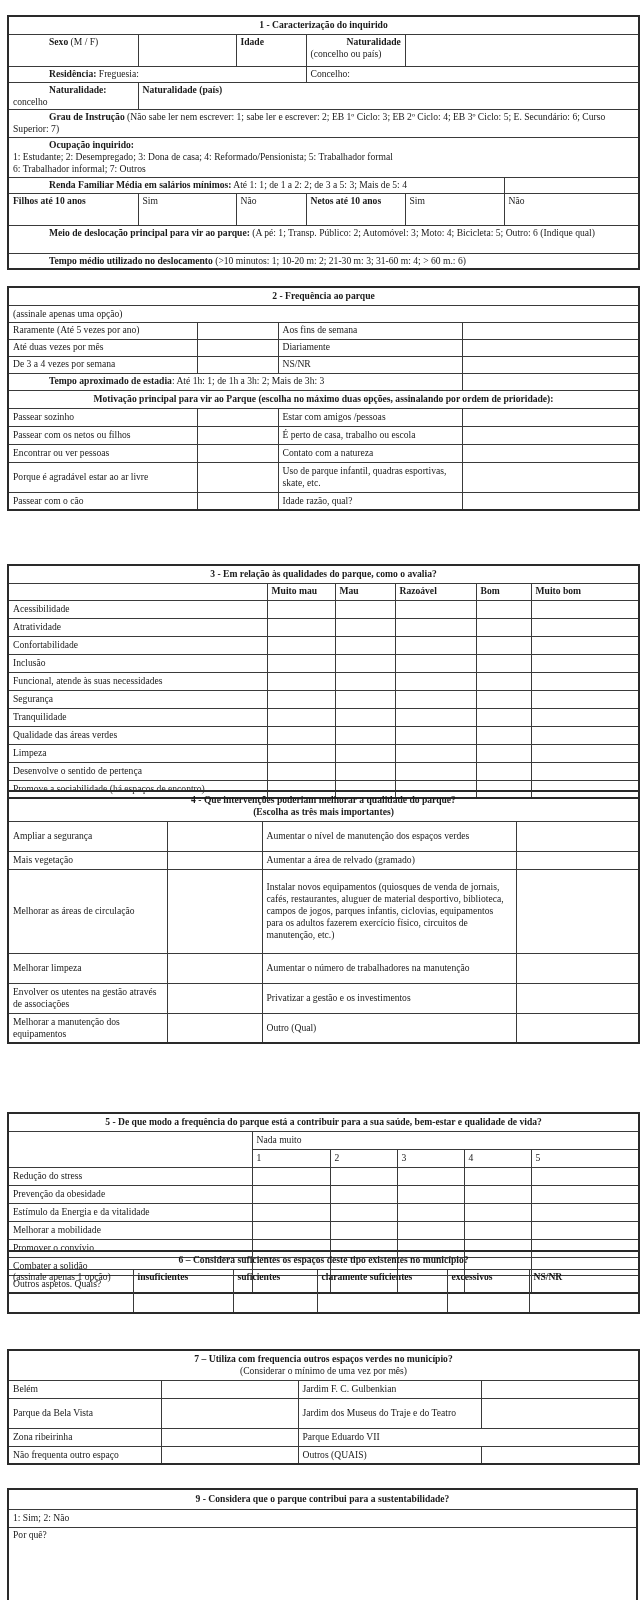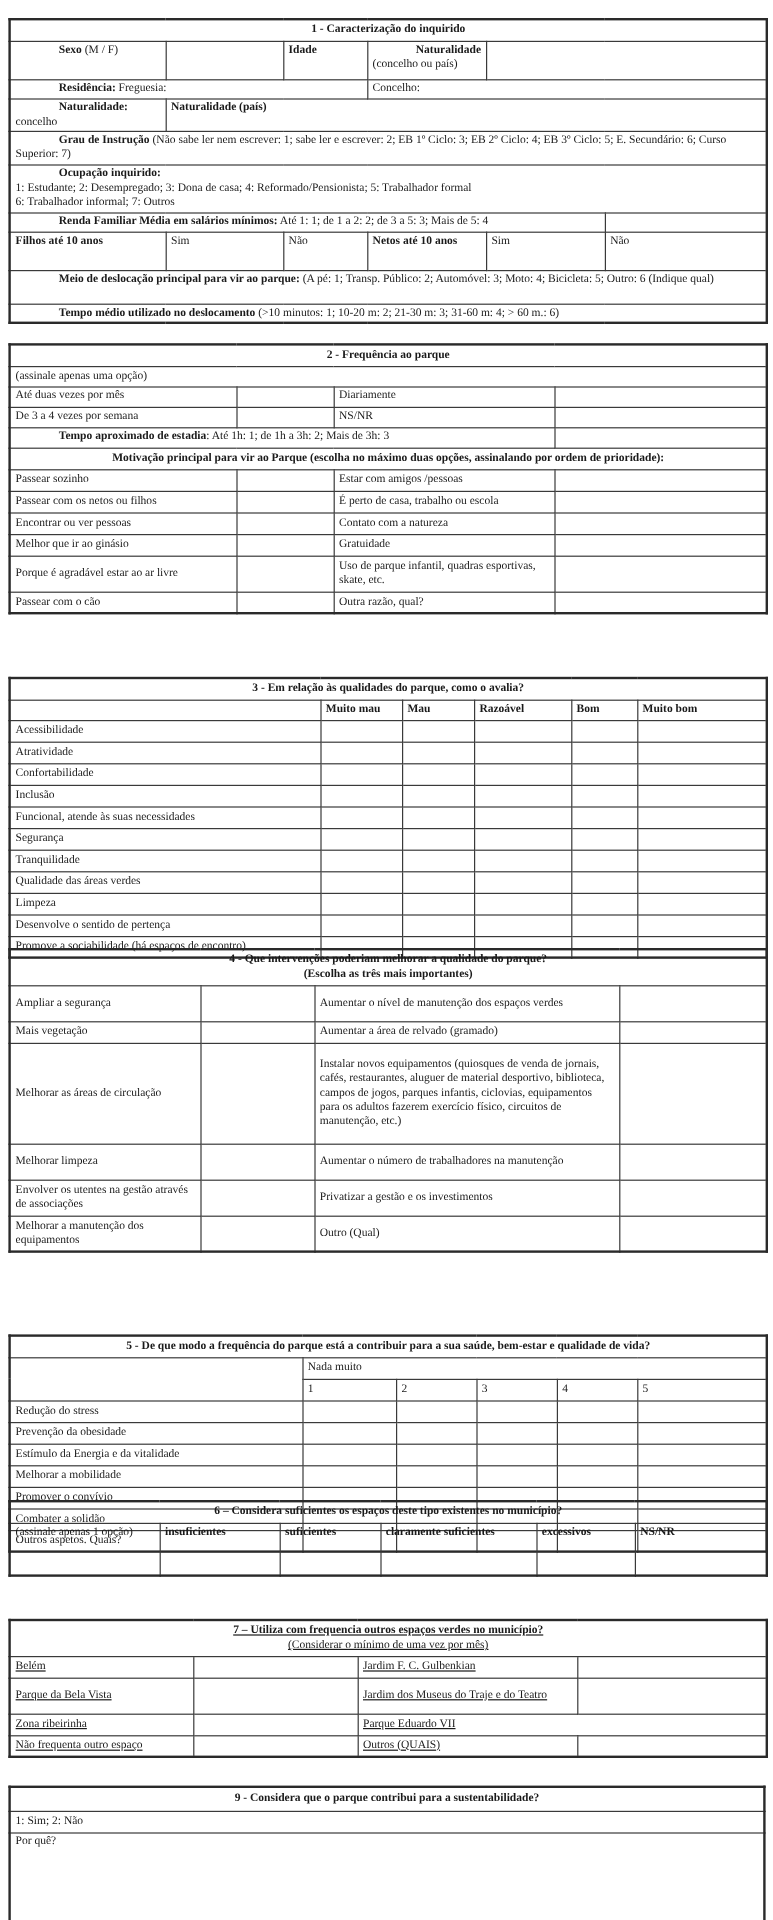--- a/index.html
+++ b/index.html
@@ -82,20 +82,26 @@
       <col style="width:177px">
     </colgroup>
   <tbody>
       <tr class="title" style="height:18px">
         <td colspan="4">2 - Frequência ao parque</td>
       </tr>
   <tr style="height:17px">
         <td colspan="4" class="c">(assinale apenas uma opção)</td>
       </tr>
   <tr style="height:17px">
+    <td>Raramente (Até 5 vezes por ano)</td>
+        <td></td>
+    <td>Aos fins de semana</td>
+        <td></td>
+  </tr>
+  <tr style="height:17px">
     <td>Até duas vezes por mês</td>
         <td></td>
     <td>Diariamente</td>
         <td></td>
   </tr>
   <tr style="height:17px">
     <td>De 3 a 4 vezes por semana</td>
         <td></td>
     <td class="sc">NS/NR</td>
         <td></td>
@@ -118,36 +124,30 @@
         <td></td>
     <td class="mid">É perto de casa, trabalho ou escola</td>
         <td></td>
   </tr>
   <tr style="height:18px">
     <td class="mid">Encontrar ou ver pessoas</td>
         <td></td>
     <td class="mid">Contato com a natureza</td>
         <td></td>
   </tr>
-  <tr style="height:18px">
-    <td class="mid">Melhor que ir ao ginásio</td>
-        <td></td>
-    <td class="mid">Gratuidade</td>
-        <td></td>
-  </tr>
   <tr style="height:30px">
     <td class="mid">Porque é agradável estar ao ar livre</td>
         <td></td>
     <td class="mid">Uso de parque infantil, quadras esportivas, skate, etc.</td>
         <td></td>
   </tr>
   <tr style="height:18px">
     <td class="mid">Passear com o cão</td>
         <td></td>
-    <td class="mid">Outra razão, qual?</td>
+    <td class="mid">Idade razão, qual?</td>
         <td></td>
   </tr>
 </tbody>
   </table>
 
 <table class="sec" style="top:564px;">
   <colgroup>
       <col style="width:259px">
       <col style="width:68px">
       <col style="width:60px">
@@ -408,21 +408,21 @@
     <td>(assinale apenas 1 opção)</td>
     <td class="b">insuficientes</td>
     <td class="b">suficientes</td>
     <td class="b">claramente suficientes</td>
     <td class="b">excessivos</td>
     <td class="b sc">NS/NR</td>
   </tr>
 </tbody>
   </table>
 
-<table class="sec" style="top:1349px;text-decoration:underline;">
+<table class="sec" style="top:1349px;">
   <colgroup>
       <col style="width:153px">
       <col style="width:137px">
       <col style="width:183px">
       <col style="width:158px">
     </colgroup>
   <tbody>
       <tr class="title" style="height:30px">
         <td colspan="4"><span>7 – Utiliza com frequencia outros espaços verdes no município?</span><br><span style="font-weight:normal">(Considerar o mínimo de uma vez por mês)</span></td>
       </tr>

